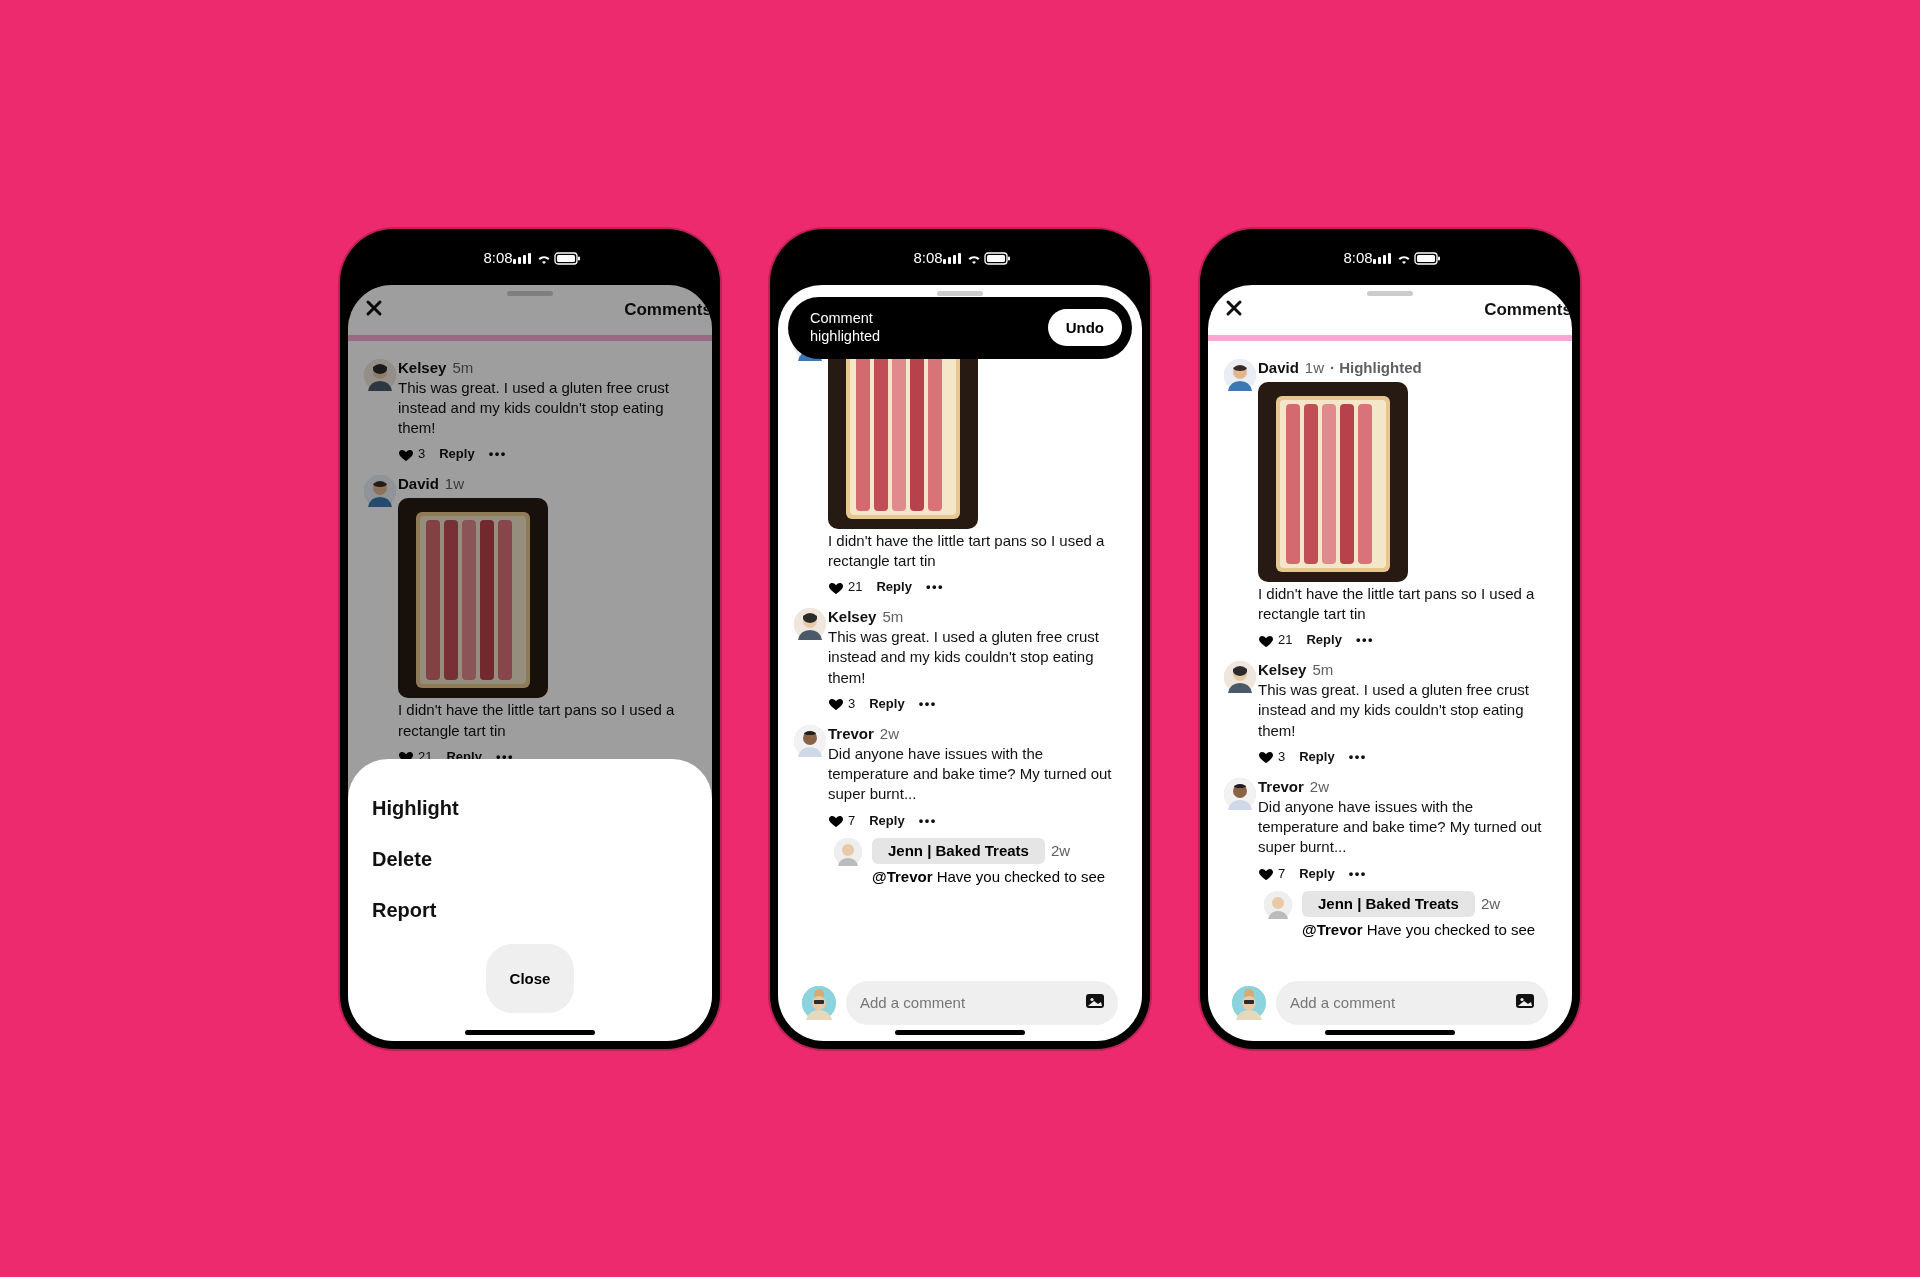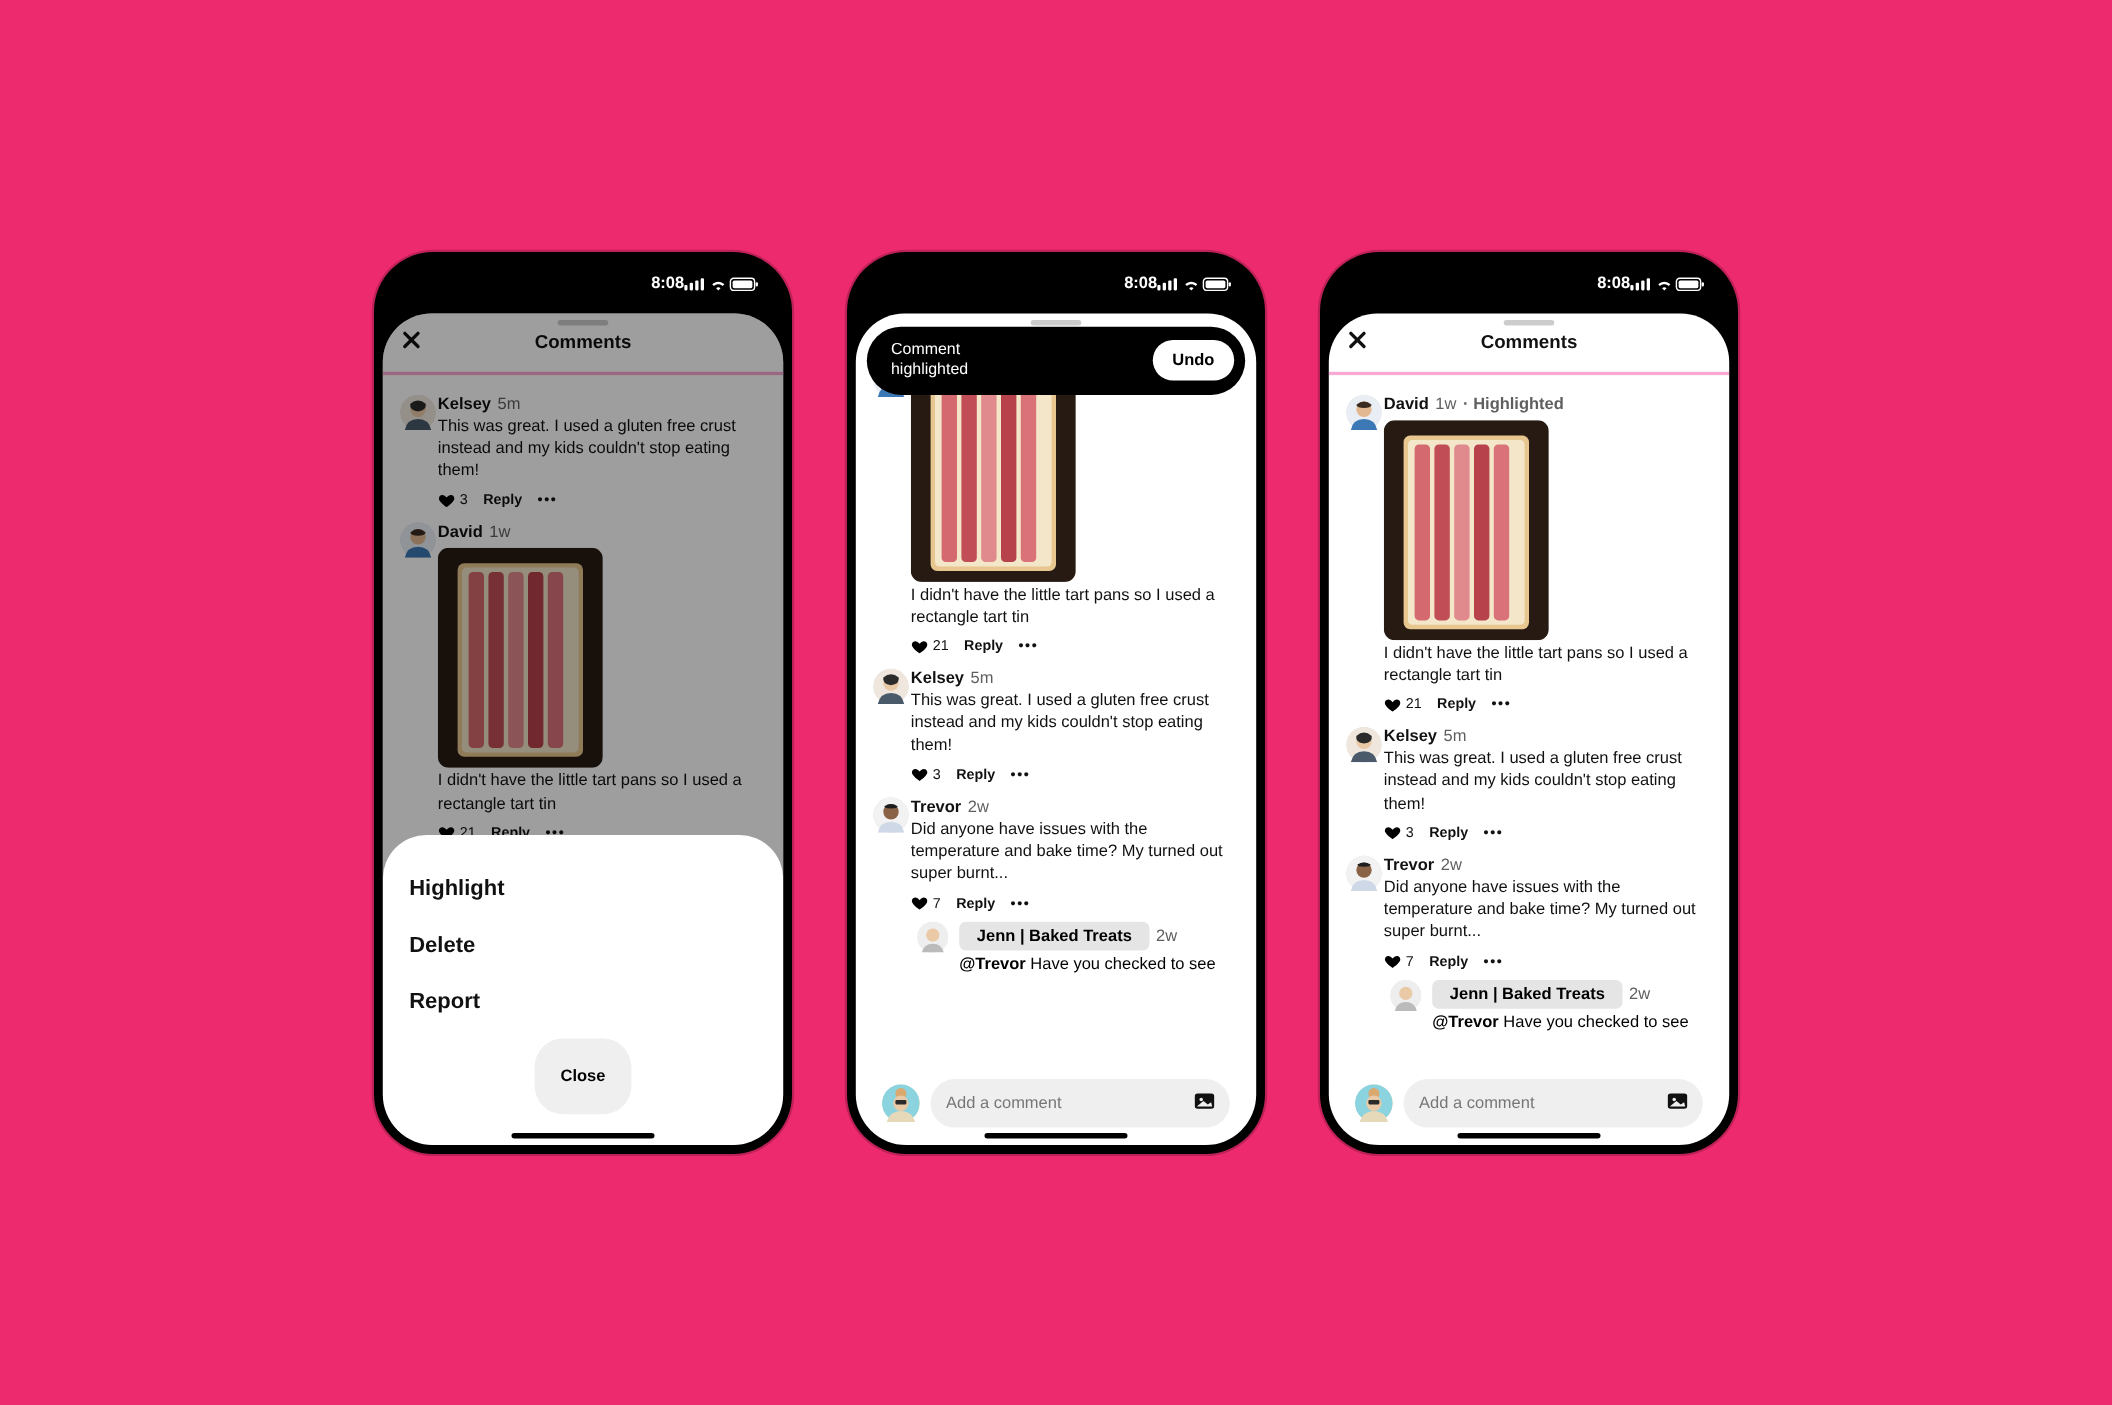--- a/index.html
+++ b/index.html
@@ -20,43 +20,43 @@
     position: relative;
     overflow: hidden;
     box-shadow: 0 0 0 2px rgba(0,0,0,0.2);
   }
   
   .status-bar {
     height: 50px;
     color: #fff;
     display: flex;
     align-items: center;
-    justify-content: flex-end;
+    justify-content: center;
     padding: 8px 28px 0 34px;
     font-size: 15px;
-    font-weight: 700;
+    font-weight: 400;
   }
   .status-right { display:flex; align-items:center; gap:6px; }
   .status-right svg { display:block; }
   
   .screen {
     position: absolute;
     top: 56px; left: 8px; right: 8px; bottom: 8px;
     background: #fff;
     border-radius: 44px 44px 46px 46px;
     overflow: hidden;
   }
   .screen-grab {
     position:absolute; top:6px; left:50%; transform:translateX(-50%);
     width:46px; height:5px; border-radius:3px; background:#ccc;
   }
   .screen-header {
     height: 56px;
-    display:flex; align-items:center; justify-content:center;
-    border-bottom:3px solid #f9a8d4;
+    display:flex; align-items:center; justify-content:flex-end;
+    border-bottom:6px solid #f9a8d4;
     position:relative;
   }
   .screen-header .title { font-weight:700; font-size:17px; color:#111; }
   .close-x {
     position:absolute; left:16px; top:50%; transform:translateY(-50%);
     width:24px; height:24px;
   }
   .comments {
     padding: 8px 0 120px 0;
     overflow:hidden;

